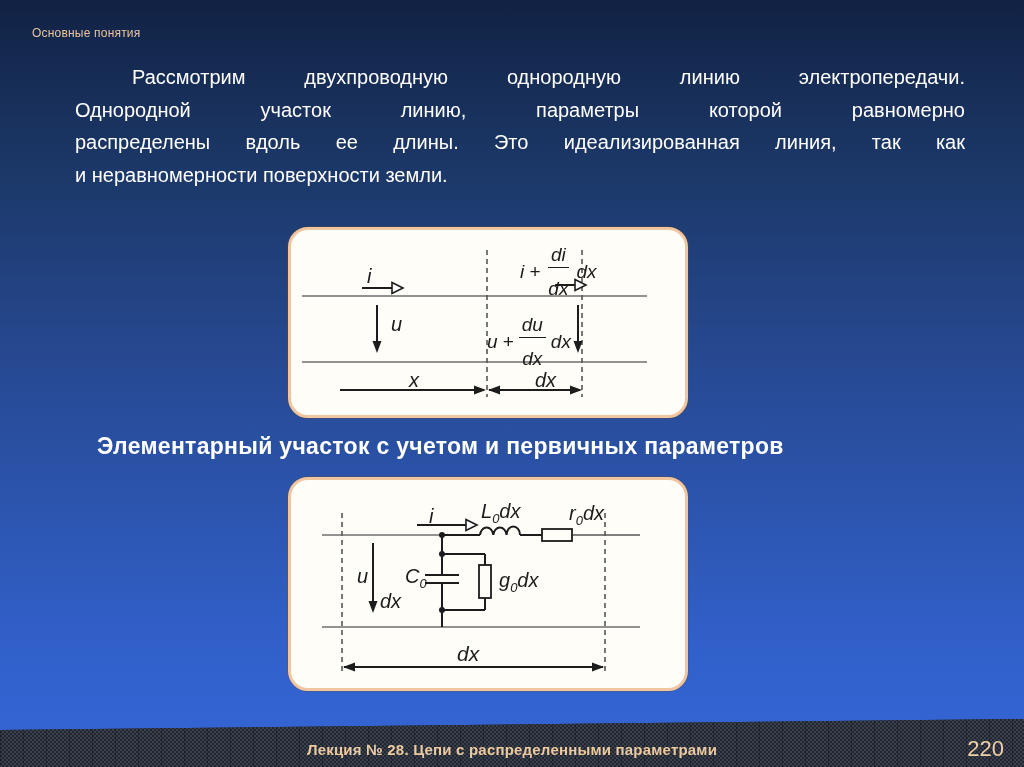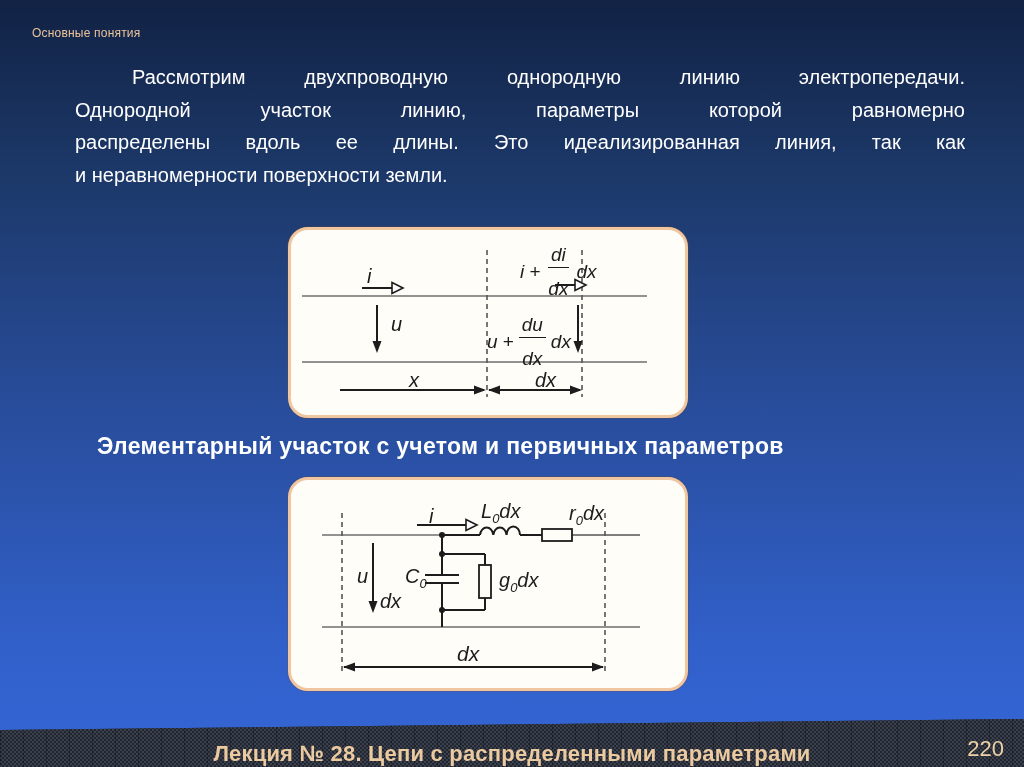--- a/index.html
+++ b/index.html
@@ -49,21 +49,21 @@
     position:absolute;left:0;bottom:0;width:1024px;height:48px;
     clip-path:polygon(0 11px,100% 0,100% 48px,0 48px);
     background-color:#23252d;
     background-image:
       repeating-linear-gradient(90deg, rgba(0,0,0,.25) 0 1px, transparent 1px 23px),
       conic-gradient(#3a4252 25%, #23252d 25% 50%, #3a4252 50% 75%, #23252d 75%);
     background-size:auto,4px 4px;
   }
   .footer-text{
     position:absolute;left:0;top:22px;width:1024px;
-    text-align:center;color:#eccaa0;font-size:22px;font-weight:700;letter-spacing:.2px;
+    text-align:center;color:#eccaa0;font-size:15px;font-weight:700;letter-spacing:.2px;
   }
   .page-number{
     position:absolute;right:20px;top:17px;
     color:#eed0a6;font-size:22px;
   }
 </style>
 </head>
 <body>
 
 <div class="slide">

